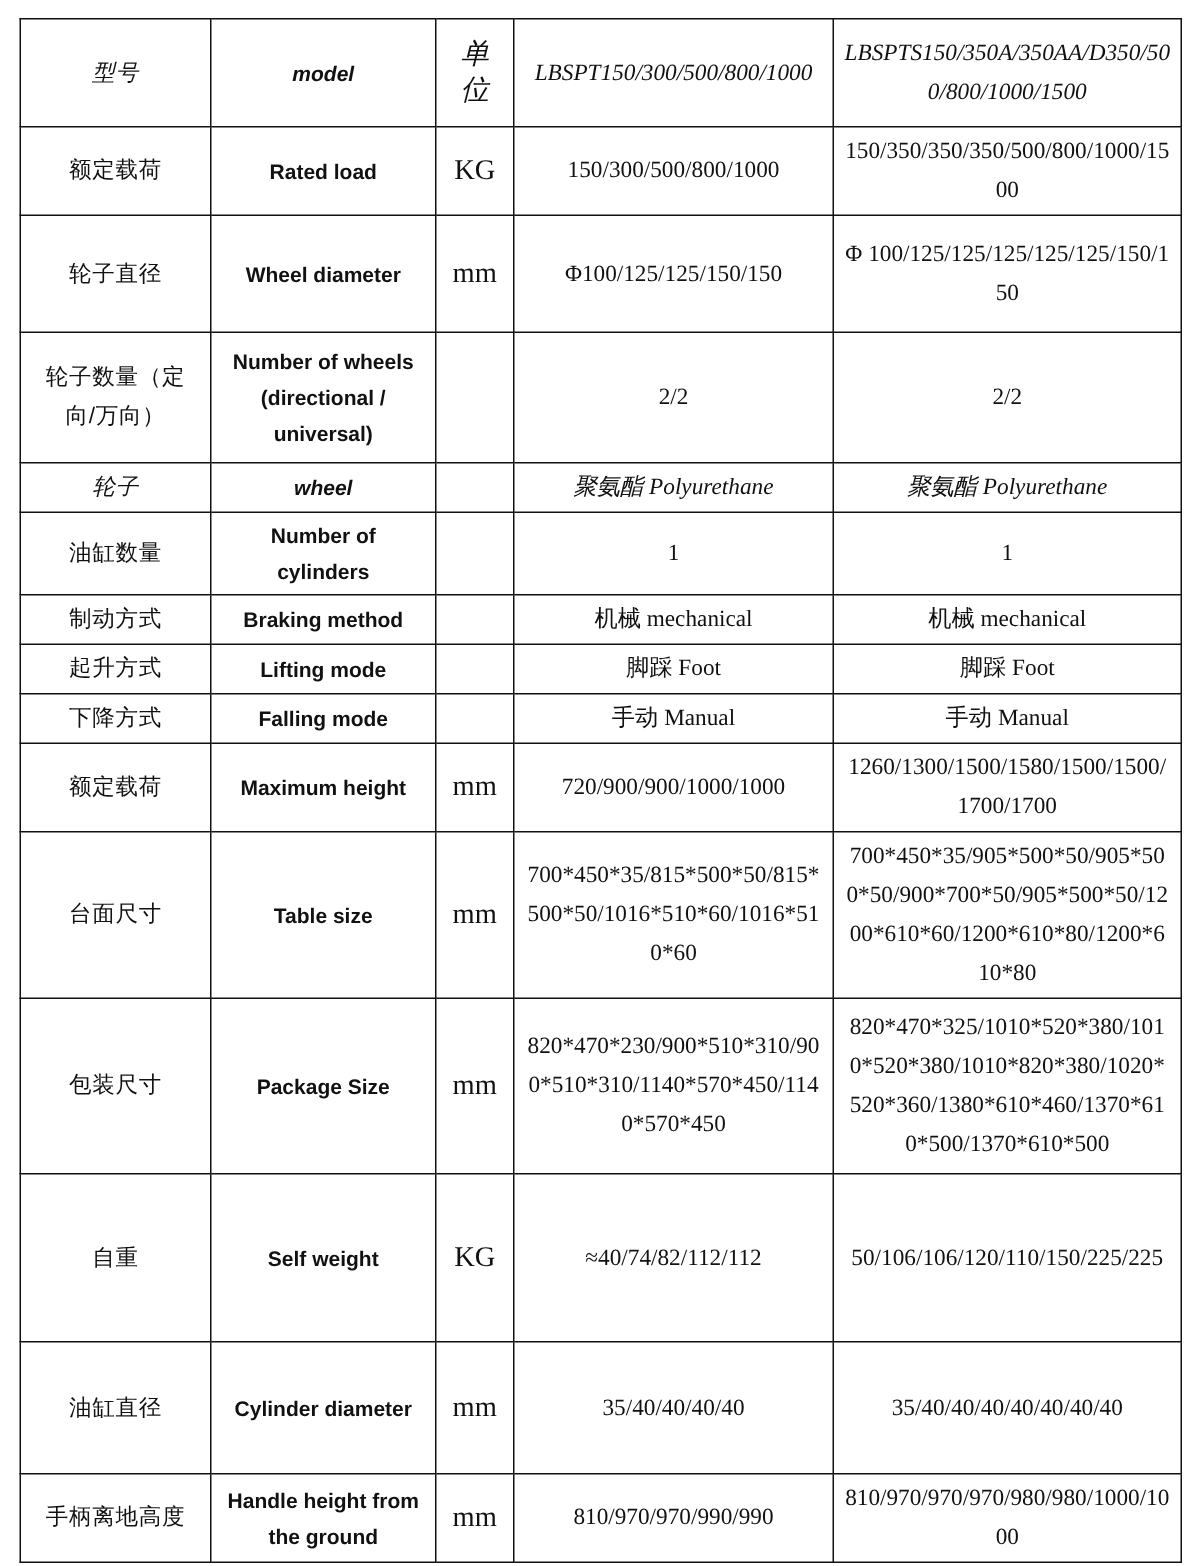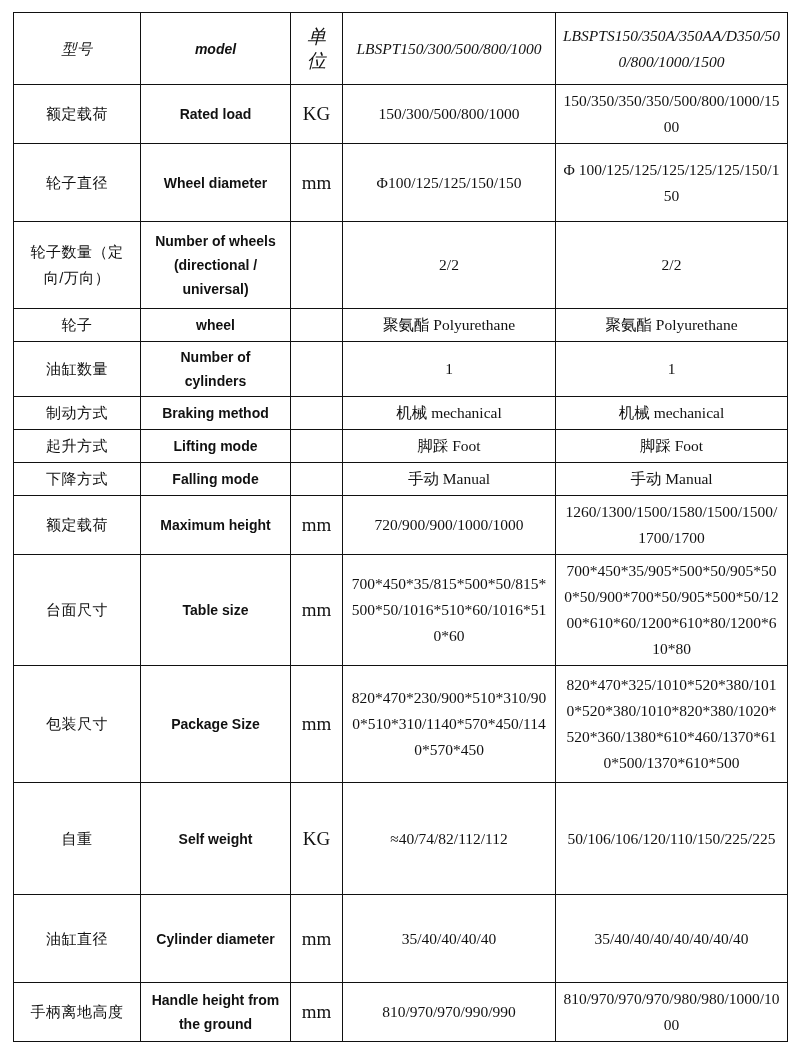--- a/index.html
+++ b/index.html
@@ -61,21 +61,21 @@
     font-size: 15.5px;
     line-height: 26px;
     word-break: break-all;
   }
 
   
   tbody tr:nth-child(1)  { height: 72px; font-style: italic; }
   tbody tr:nth-child(2)  { height: 58px; }
   tbody tr:nth-child(3)  { height: 78px; }
   tbody tr:nth-child(4)  { height: 87px; }
-  tbody tr:nth-child(5)  { height: 33px; }
+  tbody tr:nth-child(5)  { height: 33px; font-style: italic; }
   tbody tr:nth-child(6)  { height: 30px; }
   tbody tr:nth-child(7)  { height: 30px; margin-top: 10px; }
   tbody tr:nth-child(8)  { height: 30px; }
   tbody tr:nth-child(9)  { height: 30px; }
   tbody tr:nth-child(10) { height: 59px; }
   tbody tr:nth-child(11) { height: 58px; }
   tbody tr:nth-child(12) { height: 117px; }
   tbody tr:nth-child(13) { height: 112px; }
   tbody tr:nth-child(14) { height: 88px; }
   tbody tr:nth-child(15) { height: 57px; }

